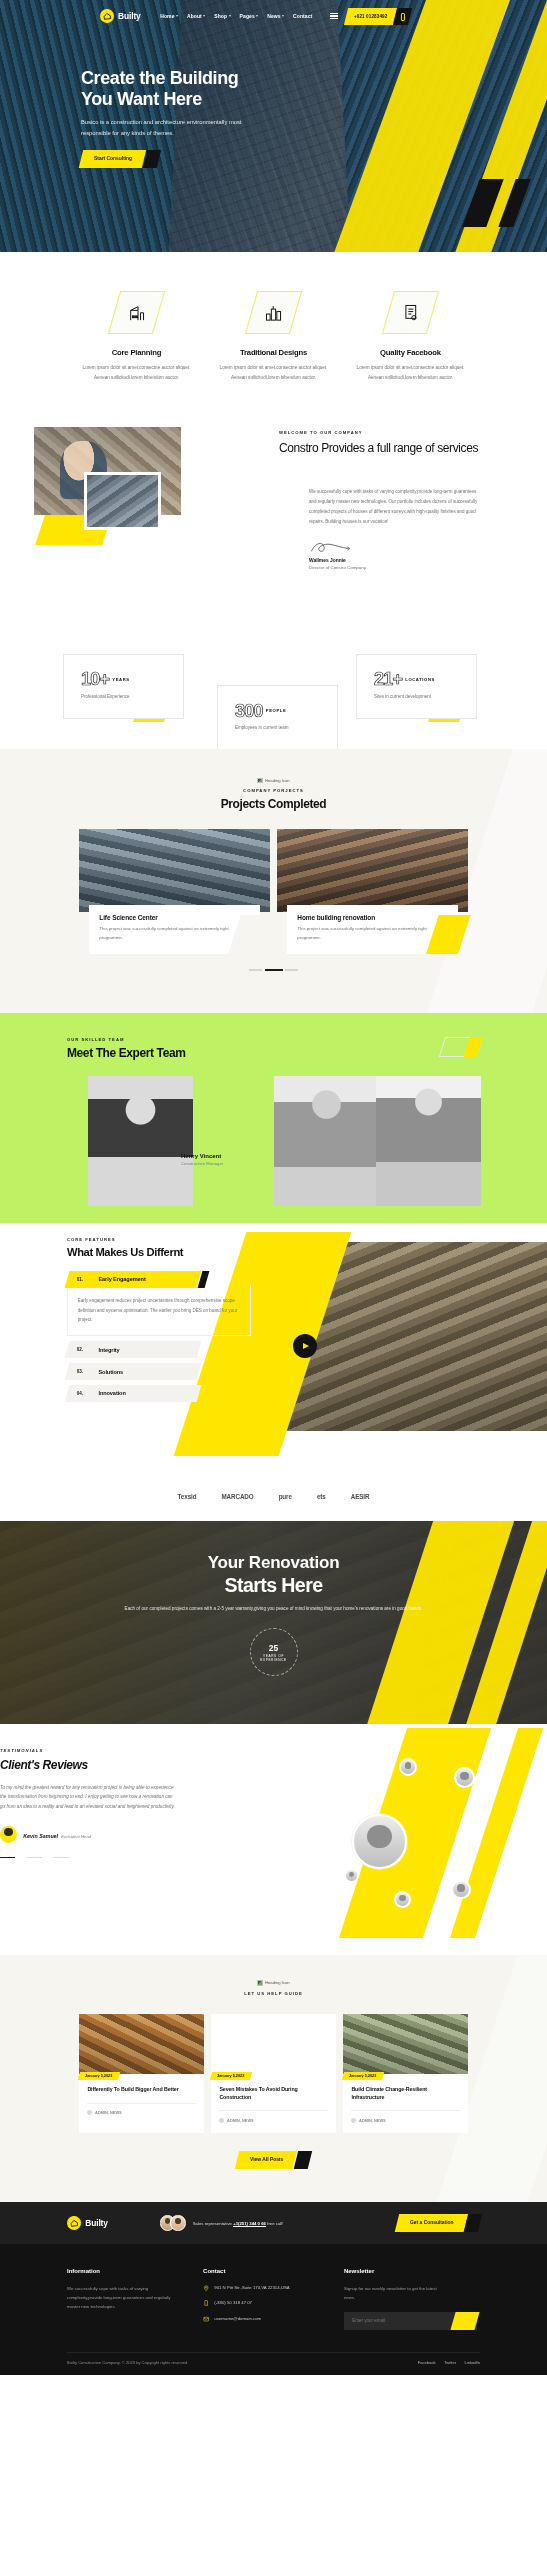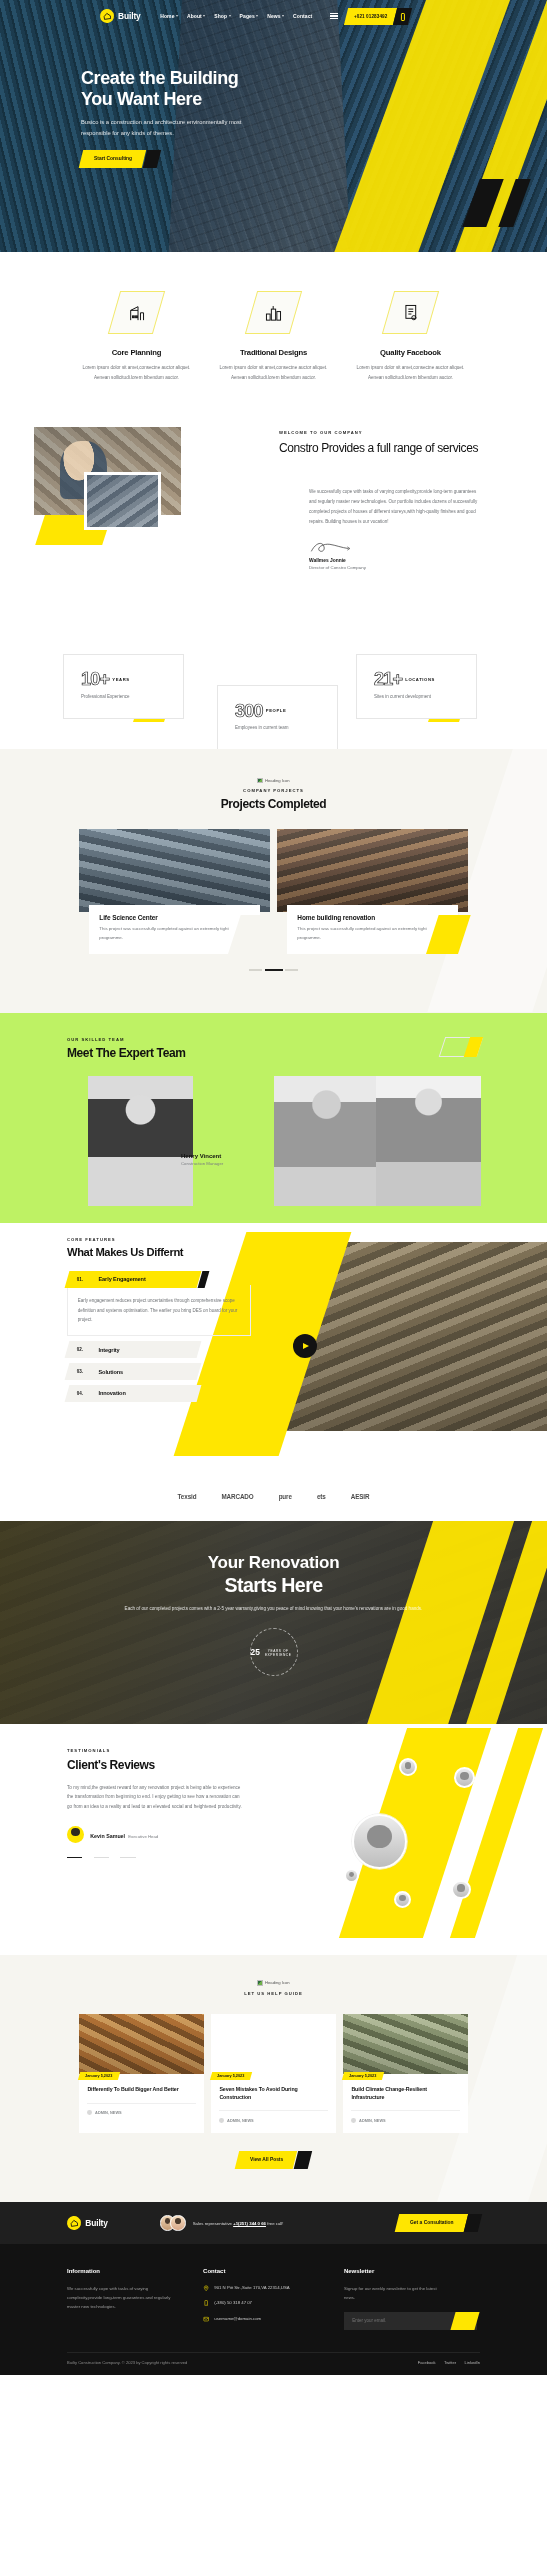--- a/index.html
+++ b/index.html
@@ -282,28 +282,28 @@
   }
   .reno-yellow-a { position:absolute; right:67px; top:-14px; width:81px; height:238px; background:#FFE600; transform:skewX(-18deg); opacity:.95; }
   .reno-yellow-b { position:absolute; right:19.6px; top:-14px; width:29.5px; height:238px; background:#FFE600; transform:skewX(-18deg); opacity:.95; }
   .reno-inner { position:relative; z-index:3; text-align:center; padding-top:32px; }
   .reno-inner .k { color:#fff; font-size:17px; font-weight:800; letter-spacing:-0.2px; }
   .reno-inner .b { color:#fff; font-size:19.6px; font-weight:800; letter-spacing:-0.6px; margin-top:1.4px; }
   .reno-inner p { color:rgba(255,255,255,.85); font-size:4.6px; line-height:1.95; margin-top:8.4px; }
   .reno-badge {
     margin:14px auto 0; width:48px; height:48px; border-radius:50%;
     border:0.7px dashed rgba(255,255,255,.55); display:flex; align-items:center; justify-content:center;
-    flex-direction:row; color:#fff; position:relative; z-index:4;
+    flex-direction:column; color:#fff; position:relative; z-index:4;
   }
   .reno-badge .yr { font-size:8.4px; font-weight:800; }
   .reno-badge .tx { font-size:3.2px; letter-spacing:0.6px; margin-top:1.4px; }
 
   
   .testi { background:#fff; padding: 24px 0 28px; position:relative; height:231px; overflow:hidden; }
-  .testi-left { padding-left:67px; width:231px; position:relative; z-index:3; }
+  .testi-left { width:231px; position:relative; z-index:3;font-style:italic; }
   .testi-left h2 { font-size:12px; font-weight:800; letter-spacing:-0.4px; margin-top:4.9px; }
   .testi-left .quote { font-size:4.6px; line-height:2.1; color:#6f7276; margin-top:11.2px; width:175px; }
   .testi-person { display:flex; align-items:center; gap:6.3px; margin-top:14px; }
   .testi-person .av { width:17px;height:17px;border-radius:50%; background:#FFE600; position:relative; overflow:hidden; }
   .testi-person .av::after{ content:""; position:absolute; left:25%; top:14%; width:50%; height:46%; background:#2e2a20; border-radius:50%; }
   .testi-person .nm { font-size:5.3px; font-weight:800; }
   .testi-person .rl { font-size:4.3px; color:#7a7d81; margin-top:1.4px; }
   .testi-nav { display:flex; gap:11.2px; margin-top:14px; align-items:center; }
   .testi-nav i { width:15.4px;height:1.1px;background:#1a1a1a; display:block; }
   .testi-nav i.off { background:#dcdcdc; }

